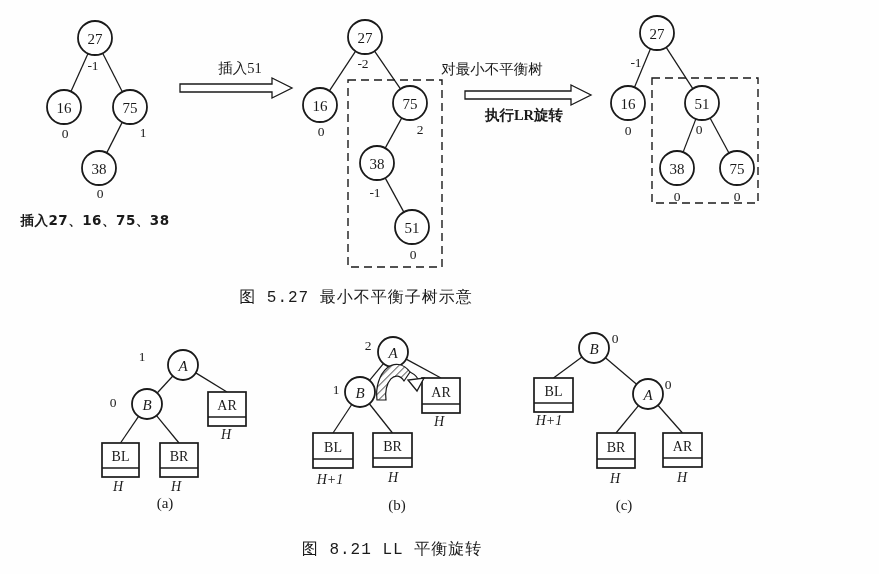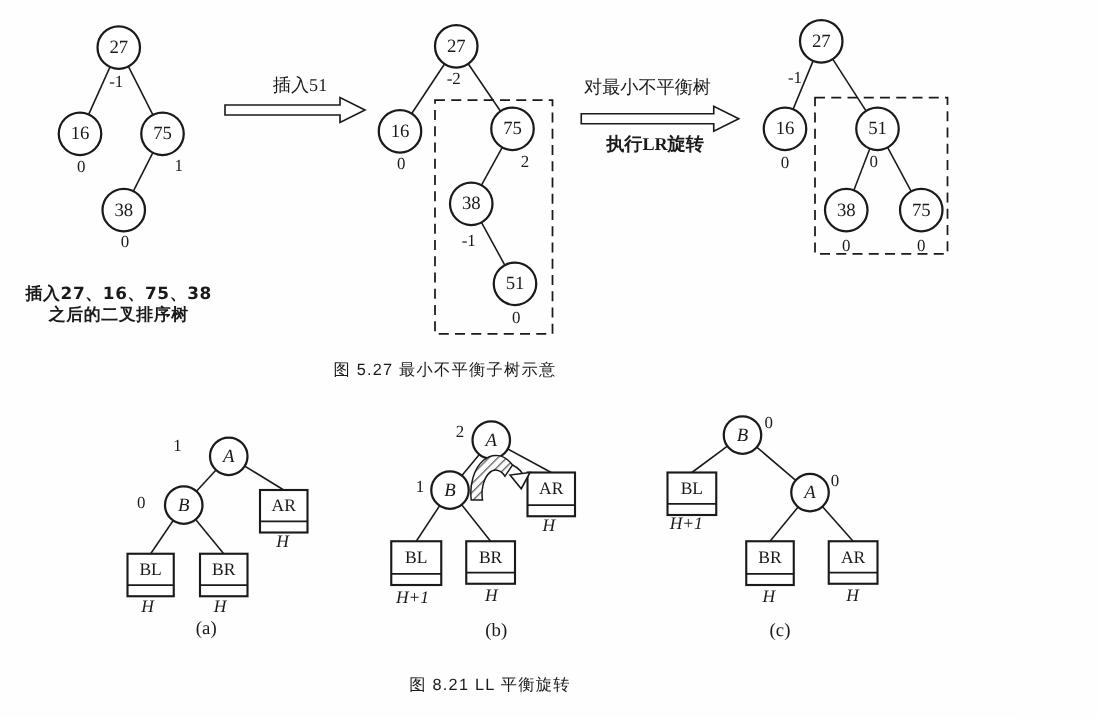--- a/index.html
+++ b/index.html
@@ -2,21 +2,21 @@
 <html><head>
 <meta charset="utf-8">
 <style>
   html,body{margin:0;padding:0;background:#fff;}
   #page{position:relative;width:879px;height:574px;background:#fefefe;overflow:hidden;
         font-family:"Liberation Serif","DejaVu Serif",serif;color:#1a1a1a;}
   #cv{position:absolute;left:0;top:0;}
   svg text{font-family:"Liberation Serif","DejaVu Serif",serif;fill:#1a1a1a;}
   .olay{position:absolute;transform:translateX(-50%);white-space:nowrap;color:#1a1a1a;text-align:center;}
   .cn-serif{font-family:"Liberation Serif","DejaVu Serif",serif;font-size:14.5px;}
-  .caption{font-family:Liberation Sans, sans-serif;font-size:13px;letter-spacing:1px;}
+  .caption{font-family:Liberation Mono, monospace;font-size:16px;letter-spacing:1px;}
   .note{font-family:"DejaVu Sans","Liberation Sans",sans-serif;font-size:13.5px;font-weight:700;
         text-align:center;line-height:17px;letter-spacing:0.5px;}
 </style>
 </head>
 <body>
 
 <div id="page">
   <svg id="cv" width="879" height="574" viewBox="0 0 879 574">
     <defs>
       <pattern id="hatch" width="5" height="5" patternUnits="userSpaceOnUse" patternTransform="rotate(45)">
@@ -150,25 +150,24 @@
       <text x="594" y="348.5" text-anchor="middle" dominant-baseline="central" font-size="15" font-style="italic">B</text>
       <text x="615" y="338" text-anchor="middle" dominant-baseline="central" font-size="13.5" font-style="normal">0</text>
       <circle cx="648" cy="394" r="15" fill="#fff" stroke="#1a1a1a" stroke-width="1.8"></circle>
       <text x="648" y="394.5" text-anchor="middle" dominant-baseline="central" font-size="15" font-style="italic">A</text>
       <text x="668" y="384" text-anchor="middle" dominant-baseline="central" font-size="13.5" font-style="normal">0</text>
       <text x="624" y="505" text-anchor="middle" dominant-baseline="central" font-size="15" font-style="normal">(c)</text>
     </svg>
 
   <div class="olay cn-serif" style="left:240px;top:59px;">插入51</div>
 
-  <div class="olay cn-serif" style="left:518px;top:60px;">对最小不平衡树</div>
+  <div class="olay cn-serif" style="left:492px;top:60px;">对最小不平衡树</div>
 
   <div class="olay cn-serif" style="left:524px;top:106px;font-weight:bold;">执行LR旋转</div>
 
-  <div class="olay note" style="left:95px;top:227px;text-align:center;">
+  <div class="olay note" style="left:95px;top:212px;text-align:center;">
     <div>插入27、16、75、38</div>
-    <div>之后的二叉排序树</div>
   </div>
 
   <div class="olay caption" style="left:356px;top:287px;">图 5.27  最小不平衡子树示意</div>
 
   <div class="olay caption" style="left:392px;top:539px;">图 8.21  LL 平衡旋转</div>
 </div>
 
 </body></html>

